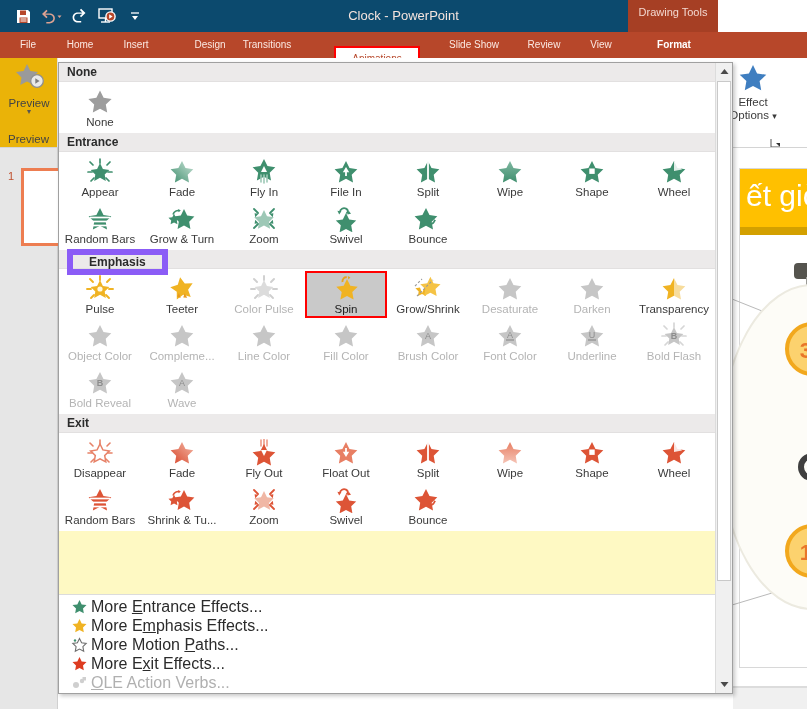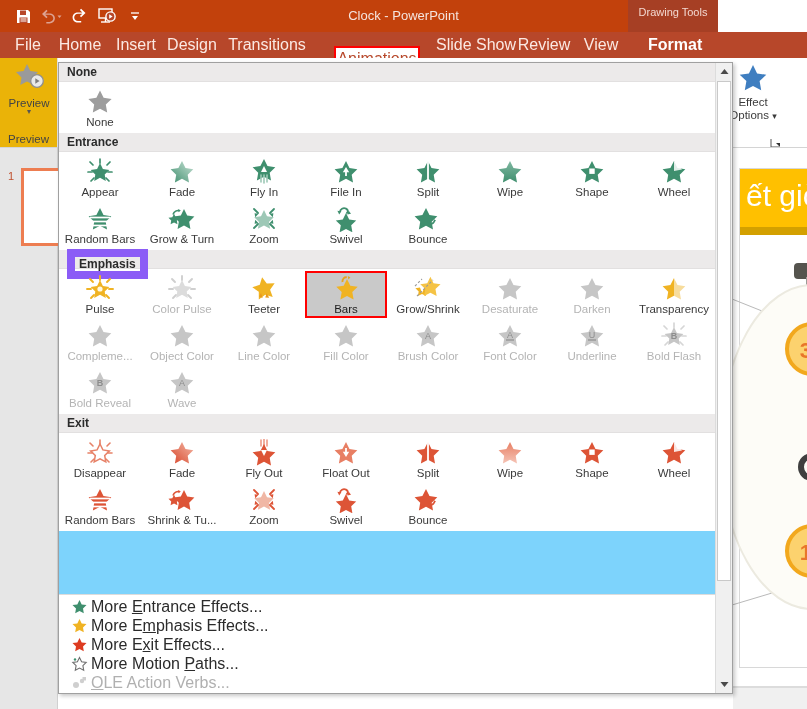--- a/index.html
+++ b/index.html
@@ -7,21 +7,21 @@
     width:807px;height:709px;overflow:hidden;
     font-family:"Liberation Sans",sans-serif;
     background:#ffffff;
     -webkit-font-smoothing:antialiased;
   }
   .app{position:relative;width:807px;height:709px;}
 
   
   .titlebar{
     position:absolute;left:0;top:0;width:685px;height:32px;
-    background:#c2410c;
+    background:#0c4a6e;
   }
   .qat{position:absolute;left:10px;top:4px;display:flex;align-items:center;gap:2px;}
   .qat-btn{
     width:26px;height:24px;display:flex;align-items:center;justify-content:center;
     color:#ffffff;
   }
   .qat-btn.dim{color:#dda292;}
   .qat-btn svg{display:block;}
   .title-text{
     position:absolute;left:0;top:0;width:807px;height:32px;
@@ -36,21 +36,21 @@
     color:#f3d8d0;font-size:11px;
   }
 
   
   .tabstrip{
     position:absolute;left:0;top:32px;width:807px;height:26px;
     background:#b7472a;
   }
   .tab{
     position:absolute;top:0;height:26px;line-height:26px;
-    color:#fbe9e3;font-size:16px;text-align:center;white-space:nowrap;
+    color:#fbe9e3;font-size:10px;text-align:center;white-space:nowrap;
     cursor:default;
   }
   .tab.active-red{
     color:#b7472a;background:#ffffff;
   }
   .tab.redbox{
     border:2px solid #ff0000;box-sizing:border-box;line-height:22px;margin-top:14px;
   }
   .tab.format{color:#ffffff;font-weight:bold;}
   .tellme{
@@ -86,36 +86,36 @@
     position:absolute;left:0px;top:4px;width:70px;text-align:center;cursor:default;
   }
   .effopt-label{font-size:11.5px;color:#3b3b3b;line-height:13px;}
   .dlg-launcher{
     position:absolute;right:6px;bottom:20px;width:12px;height:12px;cursor:default;
   }
 
   
   .gallery{
     position:absolute;left:58px;top:62px;width:675px;height:632px;
-    background:#7dd3fc;border:1px solid #a0a0a0;
+    background:#fef9c3;border:1px solid #a0a0a0;
     box-shadow:2px 2px 4px rgba(0,0,0,.22);
     box-sizing:border-box;
   }
   .gal-scroll{
     position:absolute;left:0;top:0;width:658px;height:534px;
     overflow:hidden;
   }
   .sec-header{
     height:18px;line-height:18px;background:#eceaea;
     font-size:12px;font-weight:bold;color:#2b2b2b;
     padding-left:8px;border-bottom:1px solid #e2e0e0;
     position:relative;
   }
   .sec-header .boxed{
-    display:inline-block;border:8px solid #8b5cf6;padding:0 4px;
+    display:inline-block;border:6px solid #8b5cf6;padding:0 16px;
     line-height:14px;position:relative;top:-1px;
   }
   .row{display:flex;flex-wrap:wrap;padding:2px 0 2px 0;}
   .cell{
     width:82px;height:47px;display:flex;flex-direction:column;
     align-items:center;justify-content:flex-start;cursor:default;
     position:relative;padding-top:2px;box-sizing:border-box;
   }
   .cell .ic{height:30px;display:flex;align-items:center;justify-content:center;}
   .cell .lbl{font-size:11.5px;color:#3a3a3a;line-height:13px;white-space:nowrap;}
@@ -247,21 +247,21 @@
     </div>
     <div class="drawing-tools">
       <div class="drawing-tools-label">Drawing Tools</div>
     </div>
   </div>
 
   <div class="tabstrip">
     <div class="tab" style="left:10px;width:36px;">File</div>
     <div class="tab" style="left:56px;width:48px;">Home</div>
     <div class="tab" style="left:112px;width:48px;">Insert</div>
-    <div class="tab" style="left:166px;width:52px;">Design</div>
+    <div class="tab" style="left:184px;width:52px;">Design</div>
     <div class="tab" style="left:228px;width:78px;">Transitions</div>
     <div class="tab active-red redbox" style="left:334px;width:86px;">Animations</div>
     <div class="tab" style="left:436px;width:76px;">Slide Show</div>
     <div class="tab" style="left:516px;width:56px;">Review</div>
     <div class="tab" style="left:580px;width:42px;">View</div>
     <div class="tab format" style="left:648px;width:52px;">Format</div>
     <div class="tellme">
       <span class="bulb">
         <svg width="12" height="14" viewBox="0 0 12 14">
             <path d="M6 1a4 4 0 0 0-2.2 7.3V10h4.4V8.3A4 4 0 0 0 6 1z" fill="none" stroke="#f7ded6" stroke-width="1.2"></path>
@@ -545,56 +545,56 @@
                     <line x1="28" y1="14" x2="24" y2="14"></line>
                     <line x1="6" y1="23" x2="9" y2="20"></line>
                     <line x1="24" y1="23" x2="21" y2="20"></line>
                   </g>
                   <path d="M15 5l2.9 5.9 6.5 1-4.7 4.5 1.1 6.5L15 19.8 9.2 22.9l1.1-6.5-4.7-4.5 6.5-1z" fill="#f0b323"></path>
                   <circle cx="15" cy="14" r="2.6" fill="#fff8e0"></circle>
                 </svg>
             </div>
             <div class="lbl">Pulse</div>
           </div>
+          <div class="cell">
+            <div class="ic">
+              <svg width="28" height="26" viewBox="0 0 28 26">
+                  <path d="M14 2l3.5 7.1 7.8 1.1-5.6 5.5 1.3 7.8L14 19.8 6.9 23.5l1.3-7.8-5.6-5.5 7.8-1.1z" fill="#f0b323" transform="rotate(-10 14 13)"></path>
+                  <path d="M11 18l1.7 5-3.6-1.4z" fill="#e89a1c"></path>
+                  <path d="M16.6 18.3l2.6 4.5-3.9-.2z" fill="#e89a1c"></path>
+                </svg>
+            </div>
+            <div class="lbl">Teeter</div>
+          </div>
           <div class="cell dis">
             <div class="ic">
               <svg width="30" height="27" viewBox="0 0 30 27">
                   <g stroke="#cfcfcf" stroke-width="1.9" stroke-linecap="round">
                     <line x1="15" y1="1" x2="15" y2="5"></line>
                     <line x1="5" y1="4" x2="8" y2="7"></line>
                     <line x1="25" y1="4" x2="22" y2="7"></line>
                     <line x1="2" y1="14" x2="6" y2="14"></line>
                     <line x1="28" y1="14" x2="24" y2="14"></line>
                     <line x1="6" y1="23" x2="9" y2="20"></line>
                     <line x1="24" y1="23" x2="21" y2="20"></line>
                   </g>
                   <path d="M15 5l2.9 5.9 6.5 1-4.7 4.5 1.1 6.5L15 19.8 9.2 22.9l1.1-6.5-4.7-4.5 6.5-1z" fill="#dcdcdc"></path>
                 </svg>
             </div>
             <div class="lbl">Color Pulse</div>
           </div>
-          <div class="cell">
-            <div class="ic">
-              <svg width="28" height="26" viewBox="0 0 28 26">
-                  <path d="M14 2l3.5 7.1 7.8 1.1-5.6 5.5 1.3 7.8L14 19.8 6.9 23.5l1.3-7.8-5.6-5.5 7.8-1.1z" fill="#f0b323" transform="rotate(-10 14 13)"></path>
-                  <path d="M11 18l1.7 5-3.6-1.4z" fill="#e89a1c"></path>
-                  <path d="M16.6 18.3l2.6 4.5-3.9-.2z" fill="#e89a1c"></path>
-                </svg>
-            </div>
-            <div class="lbl">Teeter</div>
-          </div>
           <div class="cell sel">
             <div class="ic">
               <svg width="30" height="26" viewBox="0 0 30 26">
                   <path d="M16 6l3.3 6.7 7.4 1.1-5.4 5.2 1.3 7.4L16 22.9 9.4 26.4l1.3-7.4-5.4-5.2 7.4-1.1z" fill="#f0b323" transform="translate(0,-2)"></path>
                   <path d="M11.5 7c-.4-3 1.9-5.2 4.3-4.6" fill="none" stroke="#e8a41e" stroke-width="1.9"></path>
                   <path d="M16.8 1.1l2.6 1.5-2.1 1.9z" fill="#e8a41e"></path>
                 </svg>
             </div>
-            <div class="lbl">Bars</div>
+            <div class="lbl">Spin</div>
           </div>
           <div class="cell">
             <div class="ic">
               <svg width="32" height="26" viewBox="0 0 32 26">
                   <path d="M4 16l2-4.2 4.6-.6-3.3 3.2.8 4.6L4 16.9 -.1 19l.8-4.6-3.3-3.2 4.6-.6z" fill="#f0b323" transform="translate(6,2)"></path>
                   <path d="M19 2l3.4 6.9 7.6 1.1-5.5 5.3 1.3 7.6L19 19.3l-6.8 3.6 1.3-7.6-5.5-5.3 7.6-1.1z" fill="#f5c345" transform="scale(.92) translate(1,0)"></path>
                   <g stroke="#9a9a9a" stroke-width="1.1" stroke-dasharray="2.4,2" fill="none">
                     <path d="M5 21l16-16"></path>
                     <path d="M3 11l7-7"></path>
                   </g>
@@ -631,29 +631,29 @@
                 </svg>
             </div>
             <div class="lbl">Transparency</div>
           </div>
           <div class="cell dis">
             <div class="ic">
               <svg width="28" height="25" viewBox="0 0 28 25">
                   <path d="M14 2l3.5 7.1 7.8 1.1-5.6 5.5 1.3 7.8L14 19.8 6.9 23.5l1.3-7.8-5.6-5.5 7.8-1.1z" fill="#c6c6c6"></path>
                 </svg>
             </div>
+            <div class="lbl">Object Color</div>
+          </div>
+          <div class="cell dis">
+            <div class="ic">
+              <svg width="28" height="25" viewBox="0 0 28 25">
+                  <path d="M14 2l3.5 7.1 7.8 1.1-5.6 5.5 1.3 7.8L14 19.8 6.9 23.5l1.3-7.8-5.6-5.5 7.8-1.1z" fill="#c6c6c6"></path>
+                </svg>
+            </div>
             <div class="lbl">Compleme...</div>
-          </div>
-          <div class="cell dis">
-            <div class="ic">
-              <svg width="28" height="25" viewBox="0 0 28 25">
-                  <path d="M14 2l3.5 7.1 7.8 1.1-5.6 5.5 1.3 7.8L14 19.8 6.9 23.5l1.3-7.8-5.6-5.5 7.8-1.1z" fill="#c6c6c6"></path>
-                </svg>
-            </div>
-            <div class="lbl">Object Color</div>
           </div>
           <div class="cell dis">
             <div class="ic">
               <svg width="28" height="25" viewBox="0 0 28 25">
                   <path d="M14 2l3.5 7.1 7.8 1.1-5.6 5.5 1.3 7.8L14 19.8 6.9 23.5l1.3-7.8-5.6-5.5 7.8-1.1z" fill="#c6c6c6"></path>
                 </svg>
             </div>
             <div class="lbl">Line Color</div>
           </div>
           <div class="cell dis">
@@ -915,33 +915,33 @@
         <div class="cic">
           <svg width="17" height="16" viewBox="0 0 17 16">
               <path d="M8.5 1l2.2 4.4 4.8.7-3.5 3.4.8 4.8-4.3-2.3-4.3 2.3.8-4.8L1.5 6.1l4.8-.7z" fill="#f0b323"></path>
             </svg>
         </div>
         <div class="ctx"><span>More E</span><u>m</u><span>phasis Effects...</span></div>
       </div>
       <div class="cmd">
         <div class="cic">
           <svg width="17" height="16" viewBox="0 0 17 16">
-              <path d="M8.5 1l2.2 4.4 4.8.7-3.5 3.4.8 4.8-4.3-2.3-4.3 2.3.8-4.8L1.5 6.1l4.8-.7z" fill="#dd3b20"></path>
+              <path d="M8.5 1.5l2.1 4.2 4.6.7-3.3 3.2.8 4.6-4.2-2.2-4.2 2.2.8-4.6L1.8 6.4l4.6-.7z" fill="none" stroke="#6f6f6f" stroke-width="1.1"></path>
+              <circle cx="4" cy="3.5" r="1.2" fill="#3f8f6e"></circle>
             </svg>
         </div>
-        <div class="ctx"><span>More E</span><u>x</u><span>it Effects...</span></div>
+        <div class="ctx"><span>More Motion </span><u>P</u><span>aths...</span></div>
       </div>
       <div class="cmd">
         <div class="cic">
           <svg width="17" height="16" viewBox="0 0 17 16">
-              <path d="M8.5 1.5l2.1 4.2 4.6.7-3.3 3.2.8 4.6-4.2-2.2-4.2 2.2.8-4.6L1.8 6.4l4.6-.7z" fill="none" stroke="#6f6f6f" stroke-width="1.1"></path>
-              <circle cx="4" cy="3.5" r="1.2" fill="#3f8f6e"></circle>
+              <path d="M8.5 1l2.2 4.4 4.8.7-3.5 3.4.8 4.8-4.3-2.3-4.3 2.3.8-4.8L1.5 6.1l4.8-.7z" fill="#dd3b20"></path>
             </svg>
         </div>
-        <div class="ctx"><span>More Motion </span><u>P</u><span>aths...</span></div>
+        <div class="ctx"><span>More E</span><u>x</u><span>it Effects...</span></div>
       </div>
       <div class="cmd dis">
         <div class="cic">
           <svg width="17" height="16" viewBox="0 0 17 16">
               <circle cx="5" cy="10" r="3" fill="#cfcfcf"></circle>
               <circle cx="11" cy="6" r="2.2" fill="#cfcfcf"></circle>
               <rect x="11.5" y="2" width="3.5" height="3.5" fill="#cfcfcf"></rect>
             </svg>
         </div>
         <div class="ctx"><u>O</u><span>LE Action Verbs...</span></div>

